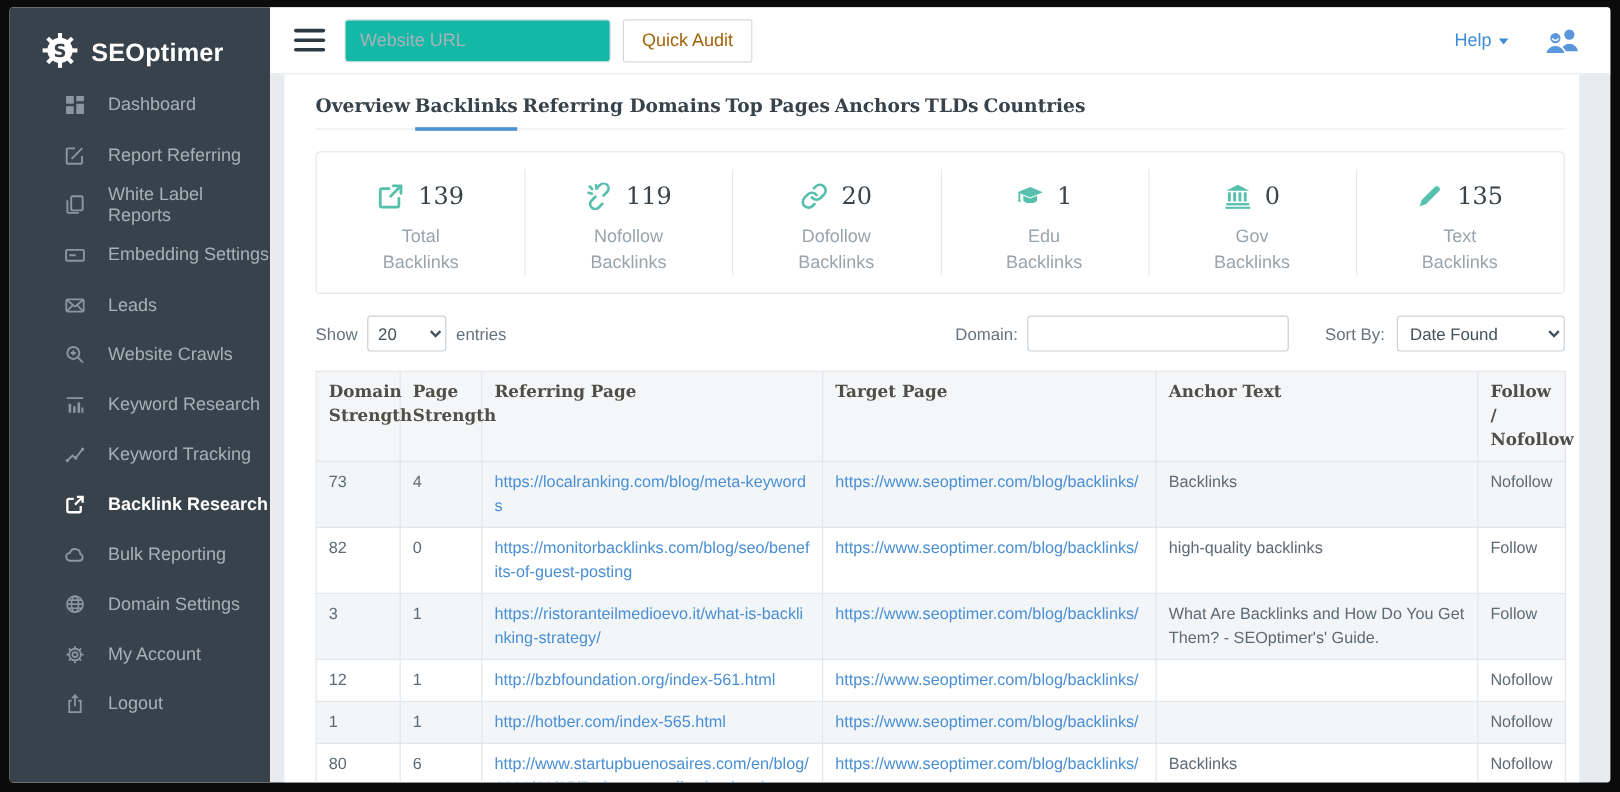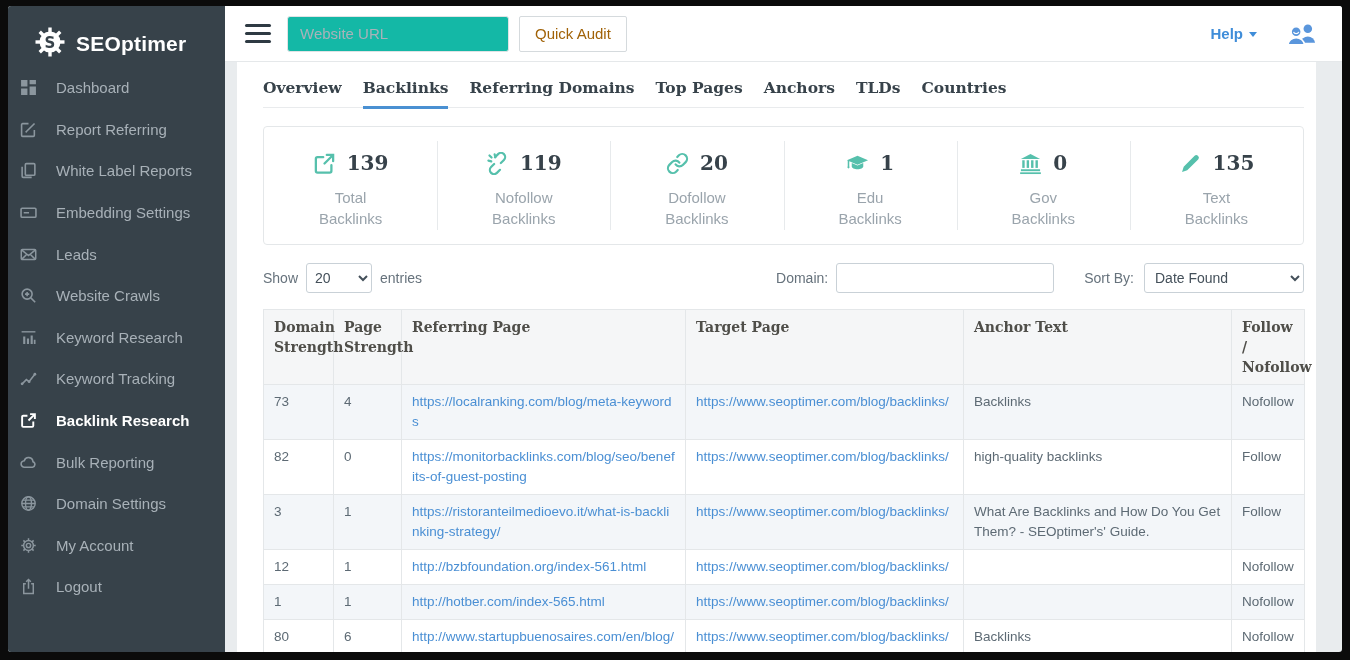--- a/index.html
+++ b/index.html
@@ -7,67 +7,67 @@
   body { background:#0b0b0b; font-family:"Liberation Sans", sans-serif; position:relative; }
 
   .frame { position:absolute; left:8px; top:6px; right:8px; bottom:8px;
            background:#e9ecee; border-radius:3px; overflow:hidden; }
 
   
   .sidebar { position:absolute; left:0; top:0; width:217px; height:100%; background:#37424a; }
   .logo { display:flex; align-items:center; gap:10px; padding:20px 0 0 26px; }
   .logo-text { color:#fff; font-size:21px; font-weight:bold; letter-spacing:.2px; }
   .nav { position:absolute; left:0; top:61px; right:0; }
-  .nav-item { display:flex; align-items:center; height:41.6px; padding-left:12px; cursor:pointer; }
+  .nav-item { display:flex; align-items:center; height:41.6px; padding-left:46px; cursor:pointer; }
   .nav-item .nicon { width:18px; height:18px; color:#8b969e; flex:0 0 18px; display:flex; align-items:center; }
   .nav-item .nlabel { margin-left:18px; color:#a8b1b8; font-size:15px; }
   .nav-item.active .nicon { color:#fff; }
   .nav-item.active .nlabel { color:#fff; font-weight:bold; }
   .nicon svg { width:17px; height:17px; display:block; }
 
   
   .topbar { position:absolute; left:217px; right:0; top:0; height:56px; background:#fff;
             border-bottom:1px solid #e5e8ea; display:flex; align-items:center; padding:0 24px 0 20px; }
   .hamburger { width:26px; height:19px; display:flex; flex-direction:column; justify-content:space-between; cursor:pointer; }
   .hamburger span { display:block; height:3.4px; background:#2e3a43; border-radius:2px; }
   .url-input { margin-left:16px; width:222px; height:36px; background:#14b8a6; border:1px solid #e0e3e5;
                border-radius:3px; padding:0 12px; font-size:15px; color:#44505a; }
   .url-input::placeholder { color:#a9b2b9; }
   .quick-audit { margin-left:10px; height:36px; padding:0 15px; background:#fff; border:1px solid #d5dadd;
                  border-radius:2px; font-size:15px; color:#a16207; cursor:pointer; font-family:inherit; }
   .topbar .spacer { flex:1; }
-  .help { color:#3f8dd9; font-weight:bold; font-size:15px; display:flex; align-items:center; gap:6px; cursor:pointer; }
+  .help { color:#3f8dd9; font-weight:normal; font-size:15px; display:flex; align-items:center; gap:6px; cursor:pointer; }
   .caret { width:0; height:0; border-left:4.5px solid transparent; border-right:4.5px solid transparent;
            border-top:5px solid #3f8dd9; margin-top:2px; }
   .users { margin-left:28px; cursor:pointer; display:flex; }
 
   
   .main { position:absolute; left:229px; right:26px; top:56px; bottom:0; background:#fff;
           padding:0 12px 0 26px; overflow:hidden; }
 
-  .tabs { display:flex; gap:21px; padding-top:16px; border-bottom:1px solid #e9ebed;text-align:right; }
+  .tabs { display:flex; gap:4px; padding-top:16px; border-bottom:1px solid #e9ebed;text-align:right; }
   .tab { font-family:"DejaVu Serif", serif; font-weight:bold; font-size:15.5px; color:#37424a;
          padding-bottom:9px; border-bottom:3px solid transparent; margin-bottom:-2px; cursor:pointer; white-space:nowrap; }
   .tab.active { border-bottom-color:#4a90d2; }
 
   .stats { display:flex; border:1px solid #e4e7e9; border-radius:4px; background:#fff; margin-top:18px; }
   .stat { flex:1; text-align:center; padding:21px 0 15px; position:relative; }
   .stat + .stat::before { content:""; position:absolute; left:0; top:14px; bottom:14px; width:1px; background:#e7eaec; }
   .stat-top { display:flex; align-items:center; justify-content:center; gap:11px; height:30px; }
   .stat-top .sicon { color:#56c0ac; display:flex; }
   .sicon svg { width:23px; height:23px; display:block; }
-  .stat-value { font-family:"DejaVu Serif", serif; font-weight:bold; font-size:20px; color:#37424a; }
+  .stat-value { font-family:"DejaVu Serif", serif; font-weight:normal; font-size:20px; color:#37424a; }
   .stat-label { margin-top:9px; color:#9aa4ac; font-size:15px; line-height:21px; }
 
   .controls { display:flex; align-items:center; margin-top:18px; font-size:14px; color:#66727c; }
   .controls select, .controls input { font-family:inherit; font-size:14px; color:#44505a;
       border:1px solid #c9d1d7; border-radius:3px; background:#fff; height:30px; }
   .show-select { width:66px; margin:0 8px; padding:0 4px; }
   .search-input { width:218px; margin-left:8px; padding:0 8px; }
-  .sort-select { width:160px; margin-left:10px; padding:0 6px; }
+  .sort-select { width:140px; margin-left:10px; padding:0 6px; }
   .sort-group { margin-left:30px; display:flex; align-items:center; }
   .search-group { margin-left:auto; display:flex; align-items:center; }
 
   table.backlinks { width:100%; margin-top:16px; border-collapse:collapse; table-layout:fixed; }
   .backlinks th, .backlinks td { border:1px solid #e4e7e9; padding:7px 10px; vertical-align:top; text-align:left; }
   .backlinks thead th { background:#f5f6f7; font-family:"DejaVu Serif", serif; font-weight:bold;
       font-size:14px; color:#4f4e49; line-height:20px; }
   .backlinks tbody { font-size:13.5px; color:#5d6a74; line-height:20px; }
   .backlinks tbody tr:nth-child(odd) { background:#f3f6f9; }
   a.lnk { color:#4a8fd4; text-decoration:none; word-break:break-all; cursor:pointer; }

